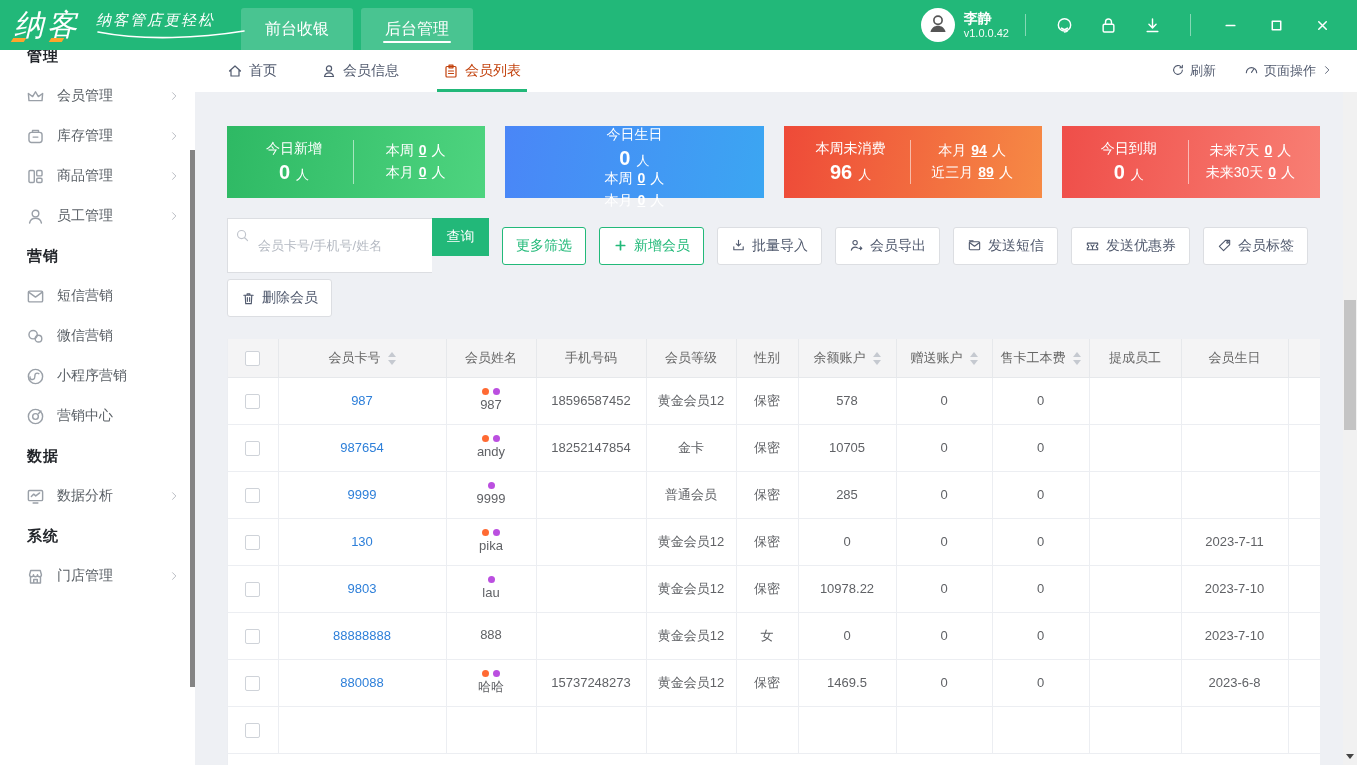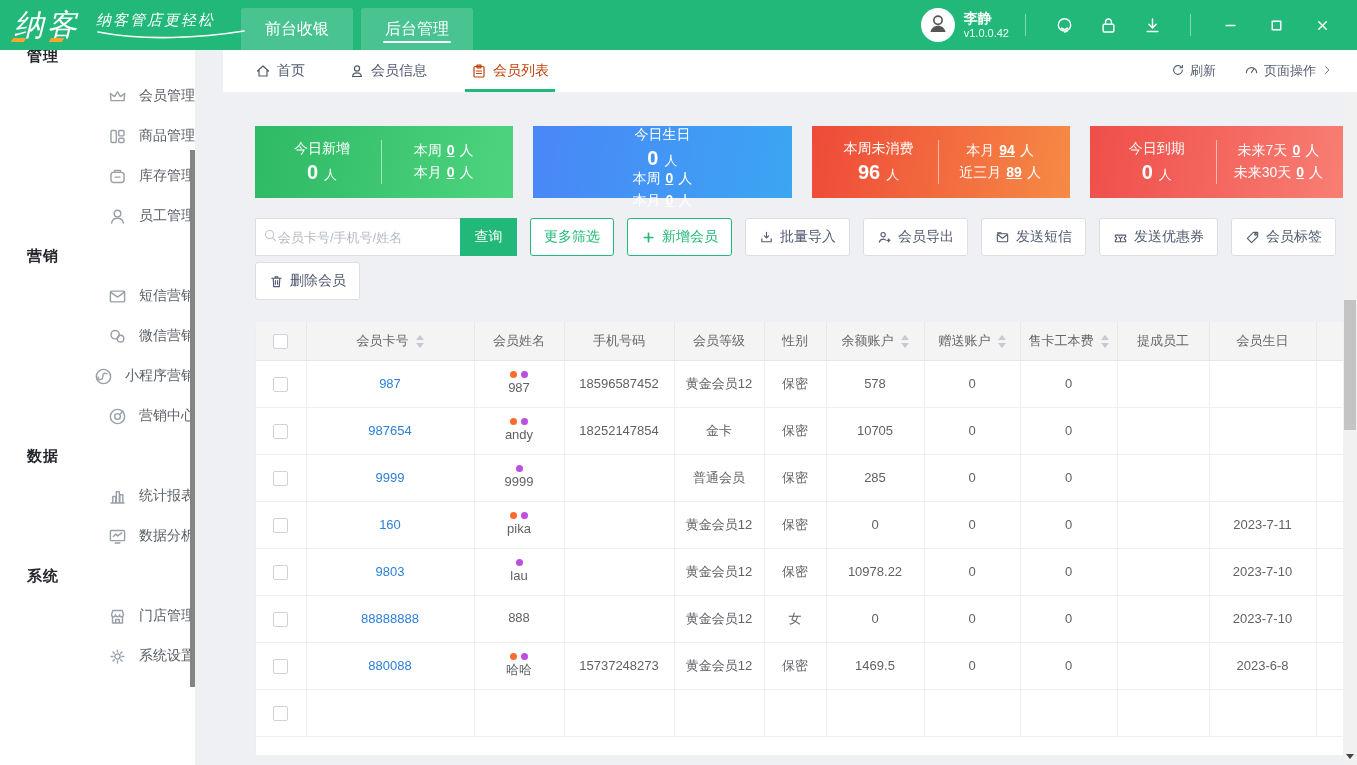--- a/index.html
+++ b/index.html
@@ -25,26 +25,26 @@
   .userver { font-size:11px; opacity:.95; }
   .tdiv { width:1px; height:22px; background:rgba(255,255,255,.45); margin:0 16px; }
   .ticon { width:44px; height:50px; display:flex; align-items:center; justify-content:center; background:none; border:none; color:#fff; cursor:pointer; }
   .winbtn { width:46px; height:50px; display:flex; align-items:center; justify-content:center; background:none; border:none; color:#fff; cursor:pointer; }
 
   
   .bodyrow { display:flex; height:715px; }
   .sidebar { width:195px; background:#fff; flex-shrink:0; position:relative; overflow:hidden; }
   .sidebar-inner { margin-top:-14px; }
   .sb-section { font-size:15px; font-weight:bold; color:#23262b; height:40px; display:flex; align-items:center; padding-left:27px; letter-spacing:1px; }
-  .sb-item { height:40px; display:flex; align-items:center; padding-left:26px; color:#5a6066; font-size:14px; position:relative; cursor:pointer;justify-content:flex-end; }
+  .sb-item { height:40px; display:flex; align-items:center; padding-left:26px; color:#5a6066; font-size:14px; position:relative; cursor:pointer; }
   .sb-item .icn { width:19px; height:19px; margin-right:12px; color:#9aa0a8; display:flex; align-items:center; }
   .sb-item .arrow { position:absolute; right:15px; color:#b2b7bd; display:flex; }
   .sb-thumb { position:absolute; top:100px; right:0; width:5px; height:537px; background:#848484; }
 
-  .main { flex:1; position:relative; overflow:hidden;margin-left:28px; }
+  .main { flex:1; position:relative; overflow:hidden; }
   .tabbar { height:42px; background:#fff; display:flex; align-items:center; padding:0 24px 0 32px; }
   .tab { display:flex; align-items:center; gap:6px; margin-right:44px; font-size:14px; color:#515a6e; height:42px; position:relative; cursor:pointer; }
   .tab .icn { display:flex; }
   .tab.active { color:#c2410c; }
   .tab.active::after { content:""; position:absolute; left:-6px; right:-6px; bottom:0; height:3px; background:#22b879; }
   .tabbar-right { margin-left:auto; display:flex; align-items:center; gap:28px; font-size:13px; color:#515a6e; }
   .tb-act { display:flex; align-items:center; gap:5px; cursor:pointer; background:none; border:none; color:#515a6e; font-size:13px; font-family:inherit; }
 
   .content { position:absolute; top:42px; left:0; right:14px; bottom:0; padding:34px 0 0 32px; overflow:hidden; }
 
@@ -63,21 +63,21 @@
   .card-right { flex:1; display:flex; flex-direction:column; align-items:center; gap:4px; font-size:14px; }
   .d-line { white-space:nowrap; }
   .d-val { font-weight:bold; text-decoration:underline; margin:0 5px; cursor:pointer; }
 
   
   .toolbar { display:flex; gap:13px; margin-top:20px; align-items:center; flex-wrap:nowrap; }
   .toolbar.row2 { margin-top:6px; }
   .search-group { display:flex; width:262px; flex-shrink:0; }
   .search-box { position:relative; flex:1; }
   .search-box .icn { position:absolute; left:8px; top:10px; color:#c0c4cc; }
-  .search-input { width:100%; height:38px; border:1px solid #dcdee2; border-right:none; padding:0 8px 0 22px;
+  .search-input { width:100%; height:55px; border:1px solid #dcdee2; border-right:none; padding:0 8px 0 30px;
                   font-size:13px; color:#555; font-family:inherit; outline:none; }
   .search-input::placeholder { color:#b4b9c2; }
   .btn-primary { width:57px; height:38px; background:#22b879; color:#fff; border:none; font-size:14px; font-family:inherit; cursor:pointer; }
   .btn { height:38px; padding:0 13px; background:#fff; border:1px solid #dcdee2; border-radius:3px; color:#515a6e;
          font-size:14px; font-family:inherit; display:flex; align-items:center; gap:6px; cursor:pointer; white-space:nowrap; }
   .btn.green { border-color:#22b979; color:#22b979; }
   .btn .icn { display:flex; }
 
   
   .table-wrap { margin-top:22px; width:1093px; height:433px; overflow:hidden; background:#fff; border-left:1px solid #eceef2; }
@@ -188,49 +188,49 @@
             <span>会员管理</span>
             <span class="arrow">
               <svg viewBox="0 0 16 16" width="12" height="12" fill="none" stroke="currentColor" stroke-width="1.2" stroke-linecap="round" stroke-linejoin="round">
                 <path d="m6 3.5 4.5 4.5L6 12.5"></path>
               </svg>
             </span>
           </div>
           <div class="sb-item">
             <span class="icn">
               <svg viewBox="0 0 16 16" width="19" height="19" fill="none" stroke="currentColor" stroke-width="1.2" stroke-linecap="round" stroke-linejoin="round">
+                <rect x="2.5" y="4.5" width="11" height="8.5" rx="2"></rect>
+                <path d="M5.5 4.5V3h5v1.5M6 8.5h4"></path>
+              </svg>
+            </span>
+            <span>库存管理</span>
+            <span class="arrow">
+              <svg viewBox="0 0 16 16" width="12" height="12" fill="none" stroke="currentColor" stroke-width="1.2" stroke-linecap="round" stroke-linejoin="round">
+                <path d="m6 3.5 4.5 4.5L6 12.5"></path>
+              </svg>
+            </span>
+          </div>
+          <div class="sb-item">
+            <span class="icn">
+              <svg viewBox="0 0 16 16" width="19" height="19" fill="none" stroke="currentColor" stroke-width="1.2" stroke-linecap="round" stroke-linejoin="round">
                 <rect x="2.5" y="3" width="4.5" height="10" rx="1"></rect>
                 <rect x="9" y="3" width="4.5" height="4.5" rx="1"></rect>
                 <rect x="9" y="9.5" width="4.5" height="3.5" rx="1"></rect>
               </svg>
             </span>
             <span>商品管理</span>
             <span class="arrow">
               <svg viewBox="0 0 16 16" width="12" height="12" fill="none" stroke="currentColor" stroke-width="1.2" stroke-linecap="round" stroke-linejoin="round">
                 <path d="m6 3.5 4.5 4.5L6 12.5"></path>
               </svg>
             </span>
           </div>
           <div class="sb-item">
             <span class="icn">
               <svg viewBox="0 0 16 16" width="19" height="19" fill="none" stroke="currentColor" stroke-width="1.2" stroke-linecap="round" stroke-linejoin="round">
-                <rect x="2.5" y="4.5" width="11" height="8.5" rx="2"></rect>
-                <path d="M5.5 4.5V3h5v1.5M6 8.5h4"></path>
-              </svg>
-            </span>
-            <span>库存管理</span>
-            <span class="arrow">
-              <svg viewBox="0 0 16 16" width="12" height="12" fill="none" stroke="currentColor" stroke-width="1.2" stroke-linecap="round" stroke-linejoin="round">
-                <path d="m6 3.5 4.5 4.5L6 12.5"></path>
-              </svg>
-            </span>
-          </div>
-          <div class="sb-item">
-            <span class="icn">
-              <svg viewBox="0 0 16 16" width="19" height="19" fill="none" stroke="currentColor" stroke-width="1.2" stroke-linecap="round" stroke-linejoin="round">
                 <circle cx="8" cy="5.5" r="2.8"></circle>
                 <path d="M3 13.5c.6-2.6 2.6-4 5-4s4.4 1.4 5 4"></path>
               </svg>
             </span>
             <span>员工管理</span>
             <span class="arrow">
               <svg viewBox="0 0 16 16" width="12" height="12" fill="none" stroke="currentColor" stroke-width="1.2" stroke-linecap="round" stroke-linejoin="round">
                 <path d="m6 3.5 4.5 4.5L6 12.5"></path>
               </svg>
             </span>
@@ -270,66 +270,39 @@
                 <circle cx="8" cy="8" r="2.4"></circle>
                 <path d="M12.6 3.4 10.6 5.4"></path>
               </svg>
             </span>
             <span>营销中心</span>
           </div>
           <div class="sb-section">数据</div>
           <div class="sb-item">
             <span class="icn">
               <svg viewBox="0 0 16 16" width="19" height="19" fill="none" stroke="currentColor" stroke-width="1.2" stroke-linecap="round" stroke-linejoin="round">
-                <path d="M2.5 13.5h11M4 13V8h2.5v5M7 13V4h2.5v9M10 13V6.5h2.5V13"></path>
-              </svg>
-            </span>
-            <span>统计报表</span>
-            <span class="arrow">
-              <svg viewBox="0 0 16 16" width="12" height="12" fill="none" stroke="currentColor" stroke-width="1.2" stroke-linecap="round" stroke-linejoin="round">
-                <path d="m6 3.5 4.5 4.5L6 12.5"></path>
-              </svg>
-            </span>
-          </div>
-          <div class="sb-item">
-            <span class="icn">
-              <svg viewBox="0 0 16 16" width="19" height="19" fill="none" stroke="currentColor" stroke-width="1.2" stroke-linecap="round" stroke-linejoin="round">
                 <rect x="2" y="3" width="12" height="8.5" rx="1"></rect>
                 <path d="m4.5 8 2-2 1.7 1.5L11.5 5M6 13.5h4"></path>
               </svg>
             </span>
             <span>数据分析</span>
             <span class="arrow">
               <svg viewBox="0 0 16 16" width="12" height="12" fill="none" stroke="currentColor" stroke-width="1.2" stroke-linecap="round" stroke-linejoin="round">
                 <path d="m6 3.5 4.5 4.5L6 12.5"></path>
               </svg>
             </span>
           </div>
           <div class="sb-section">系统</div>
           <div class="sb-item">
             <span class="icn">
               <svg viewBox="0 0 16 16" width="19" height="19" fill="none" stroke="currentColor" stroke-width="1.2" stroke-linecap="round" stroke-linejoin="round">
                 <path d="M3 6.5 4 3h8l1 3.5M3 6.5a1.65 1.65 0 0 0 3.3 0 1.7 1.7 0 0 0 3.4 0 1.65 1.65 0 0 0 3.3 0M3.8 8.2v5.3h8.4V8.2M6.5 13.5v-3h3v3"></path>
               </svg>
             </span>
             <span>门店管理</span>
-            <span class="arrow">
-              <svg viewBox="0 0 16 16" width="12" height="12" fill="none" stroke="currentColor" stroke-width="1.2" stroke-linecap="round" stroke-linejoin="round">
-                <path d="m6 3.5 4.5 4.5L6 12.5"></path>
-              </svg>
-            </span>
-          </div>
-          <div class="sb-item">
-            <span class="icn">
-              <svg viewBox="0 0 16 16" width="19" height="19" fill="none" stroke="currentColor" stroke-width="1.2" stroke-linecap="round" stroke-linejoin="round">
-                <circle cx="8" cy="8" r="2.2"></circle>
-                <path d="M8 2.6v1.6M8 11.8v1.6M2.6 8h1.6M11.8 8h1.6M4.2 4.2l1.1 1.1M10.7 10.7l1.1 1.1M11.8 4.2l-1.1 1.1M5.3 10.7l-1.1 1.1"></path>
-              </svg>
-            </span>
-            <span>系统设置</span>
             <span class="arrow">
               <svg viewBox="0 0 16 16" width="12" height="12" fill="none" stroke="currentColor" stroke-width="1.2" stroke-linecap="round" stroke-linejoin="round">
                 <path d="m6 3.5 4.5 4.5L6 12.5"></path>
               </svg>
             </span>
           </div>
         </div>
       <div class="sb-thumb"></div>
     </div>
 
@@ -614,21 +587,21 @@
                   <td>保密</td>
                   <td>285</td>
                   <td>0</td>
                   <td>0</td>
                   <td></td>
                   <td></td>
                   <td></td>
                 </tr>
                 <tr>
                   <td><span class="cb"></span></td>
-                  <td><span class="link">160</span></td>
+                  <td><span class="link">130</span></td>
                   <td>
                     <div class="namecell">
                       <div class="dots">
                         <span class="dot" style="background:#ff6a33"></span>
                         <span class="dot" style="background:#bb4fe0"></span>
                       </div>
                       <div>pika</div>
                     </div>
                   </td>
                   <td></td>

